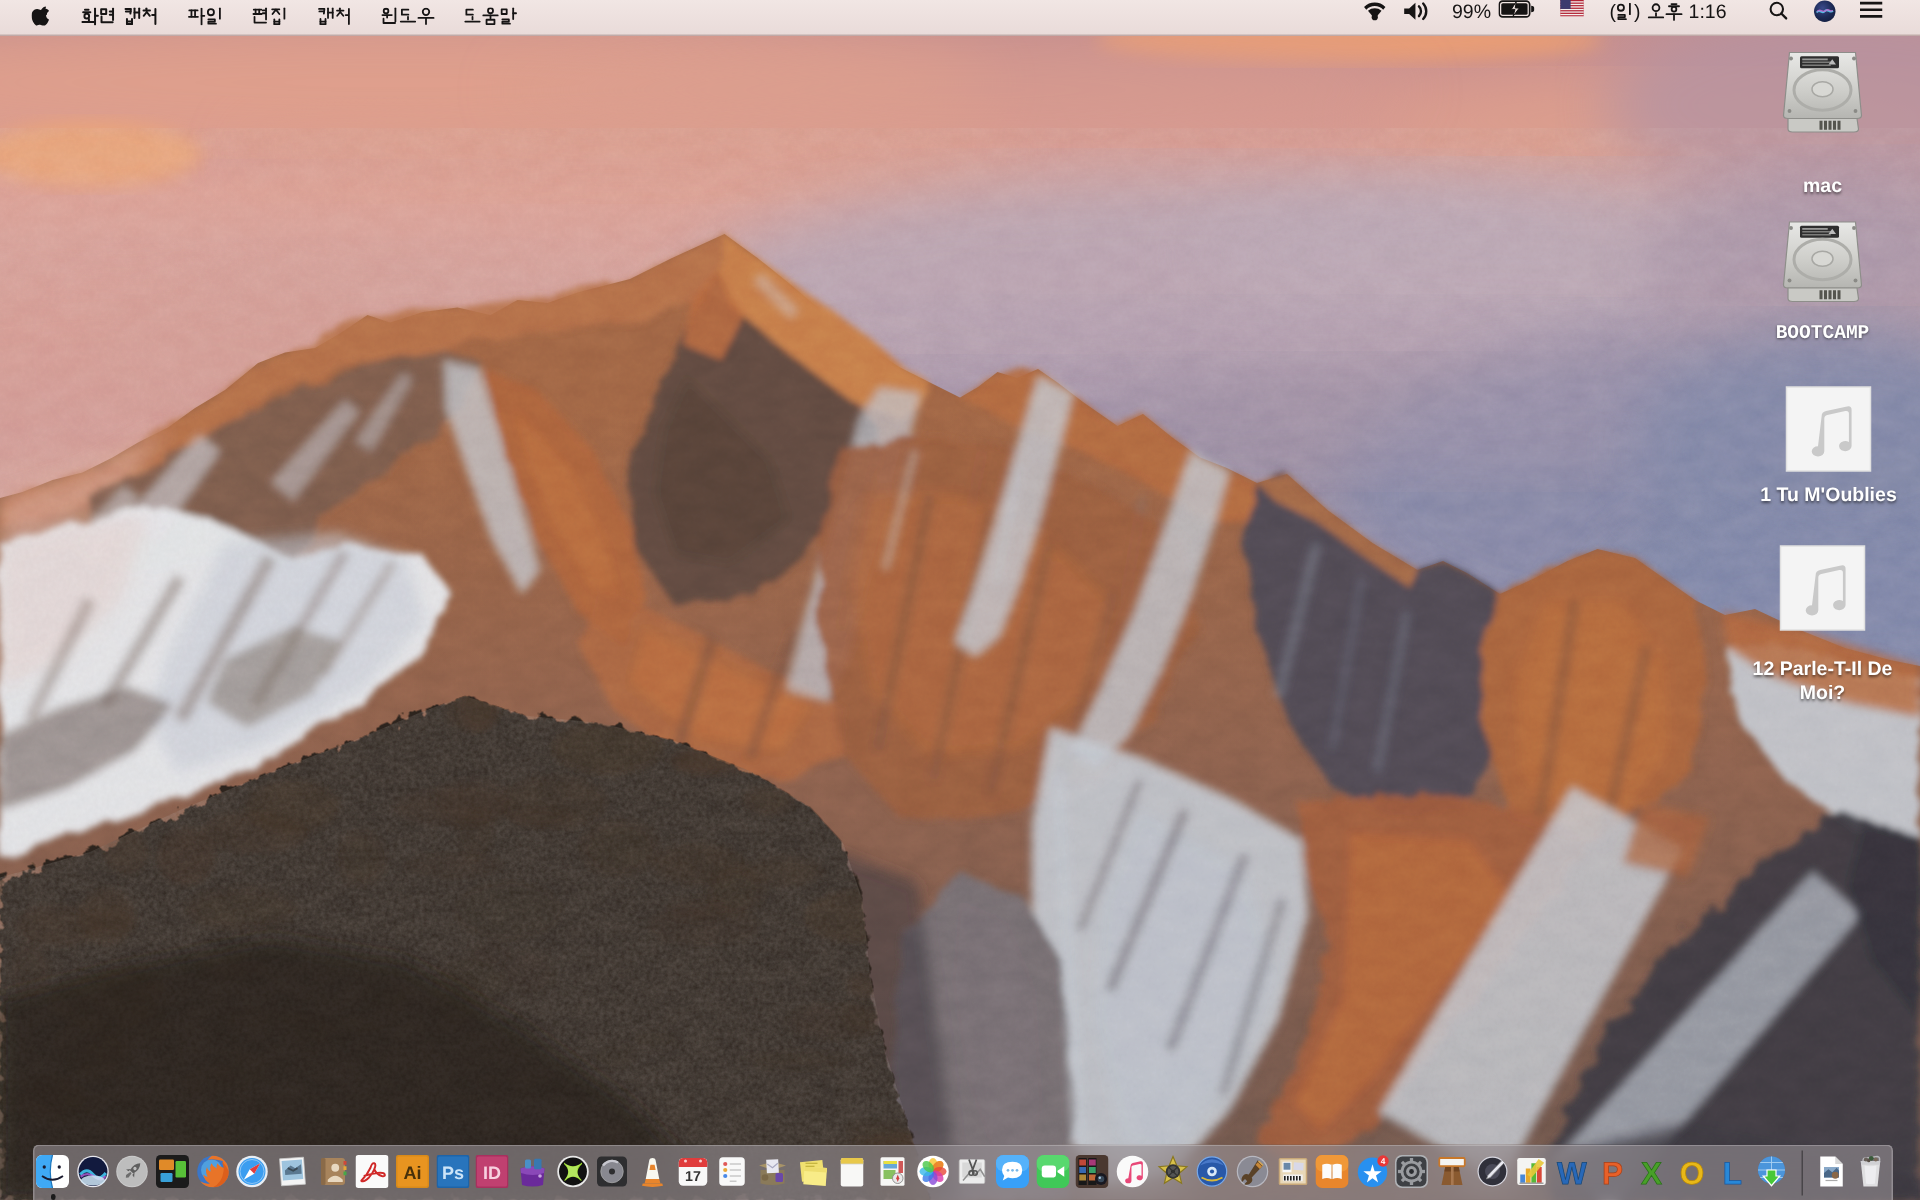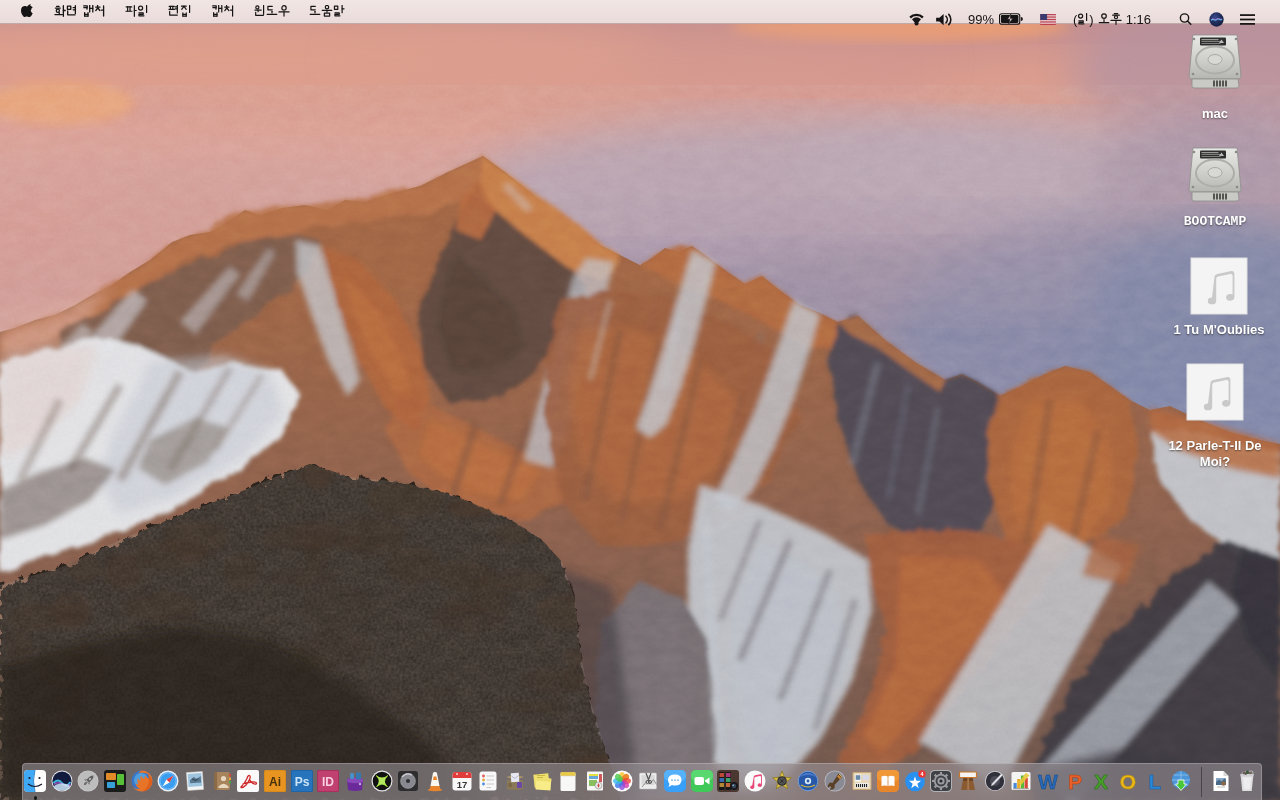--- a/index.html
+++ b/index.html
@@ -7,21 +7,21 @@
   body{font-family:"Liberation Sans", sans-serif;}
   #wall{position:absolute;left:0;top:0;width:1280px;height:800px;}
   
   #menubar{position:absolute;left:0;top:0;width:1280px;height:24px;
     background:linear-gradient(#f1e6e4,#e9dbd9);
     border-bottom:1px solid rgba(160,130,128,0.6);
     display:flex;align-items:center;color:#161414;font-size:13px;}
   #menubar .apple{margin-left:19px;width:16px;margin-right:9px;display:flex;justify-content:center;}
   #menubar .mi{padding:0 9.5px;letter-spacing:0;}
   #menubar .mi.b{font-weight:bold;}
-  #mright{position:absolute;right:0;top:0;height:38px;display:flex;align-items:center;color:#161414;font-size:13px;}
+  #mright{position:absolute;right:0;top:0;height:38px;display:flex;align-items:flex-start;color:#161414;font-size:13px;}
   #mright svg{display:block;}
   
   .dicon{position:absolute;width:120px;text-align:center;}
   .dicon .lbl{color:#fff;font-size:13px;font-weight:bold;line-height:16px;
     text-shadow:0 1px 2px rgba(0,0,0,0.55);margin-top:3px;}
   
   #dock{position:absolute;left:22px;top:763px;width:1240px;height:37px;
     background:rgba(152,145,150,0.6);
     border:1px solid rgba(255,255,255,0.22);
     border-bottom:none;
@@ -491,21 +491,21 @@
         <line x1="0" y1="12" x2="17" y2="12"></line>
       </g>
     </svg>
   <span style="width:25px"></span>
 </div>
 
 <div class="dicon" style="left:1155px;top:33px;">
   <svg width="56" height="57" viewBox="0 0 56 57" style="display:block;margin:0 auto;">
     <use href="#hdd"></use>
   </svg>
-  <div class="lbl" style="margin-top:16px;">mac</div>
+  <div class="lbl" style="margin-top:26px;">mac</div>
 </div>
 <div class="dicon" style="left:1155px;top:146px;">
   <svg width="56" height="57" viewBox="0 0 56 57" style="display:block;margin:0 auto;">
     <use href="#hdd"></use>
   </svg>
   <div class="lbl" style="margin-top:11px;font-family:Liberation Mono, monospace;">BOOTCAMP</div>
 </div>
 <div class="dicon" style="left:1159px;top:257px;">
   <svg width="58" height="58" viewBox="0 0 58 58" style="display:block;margin:0 auto;">
       <use href="#musicfile"></use>

